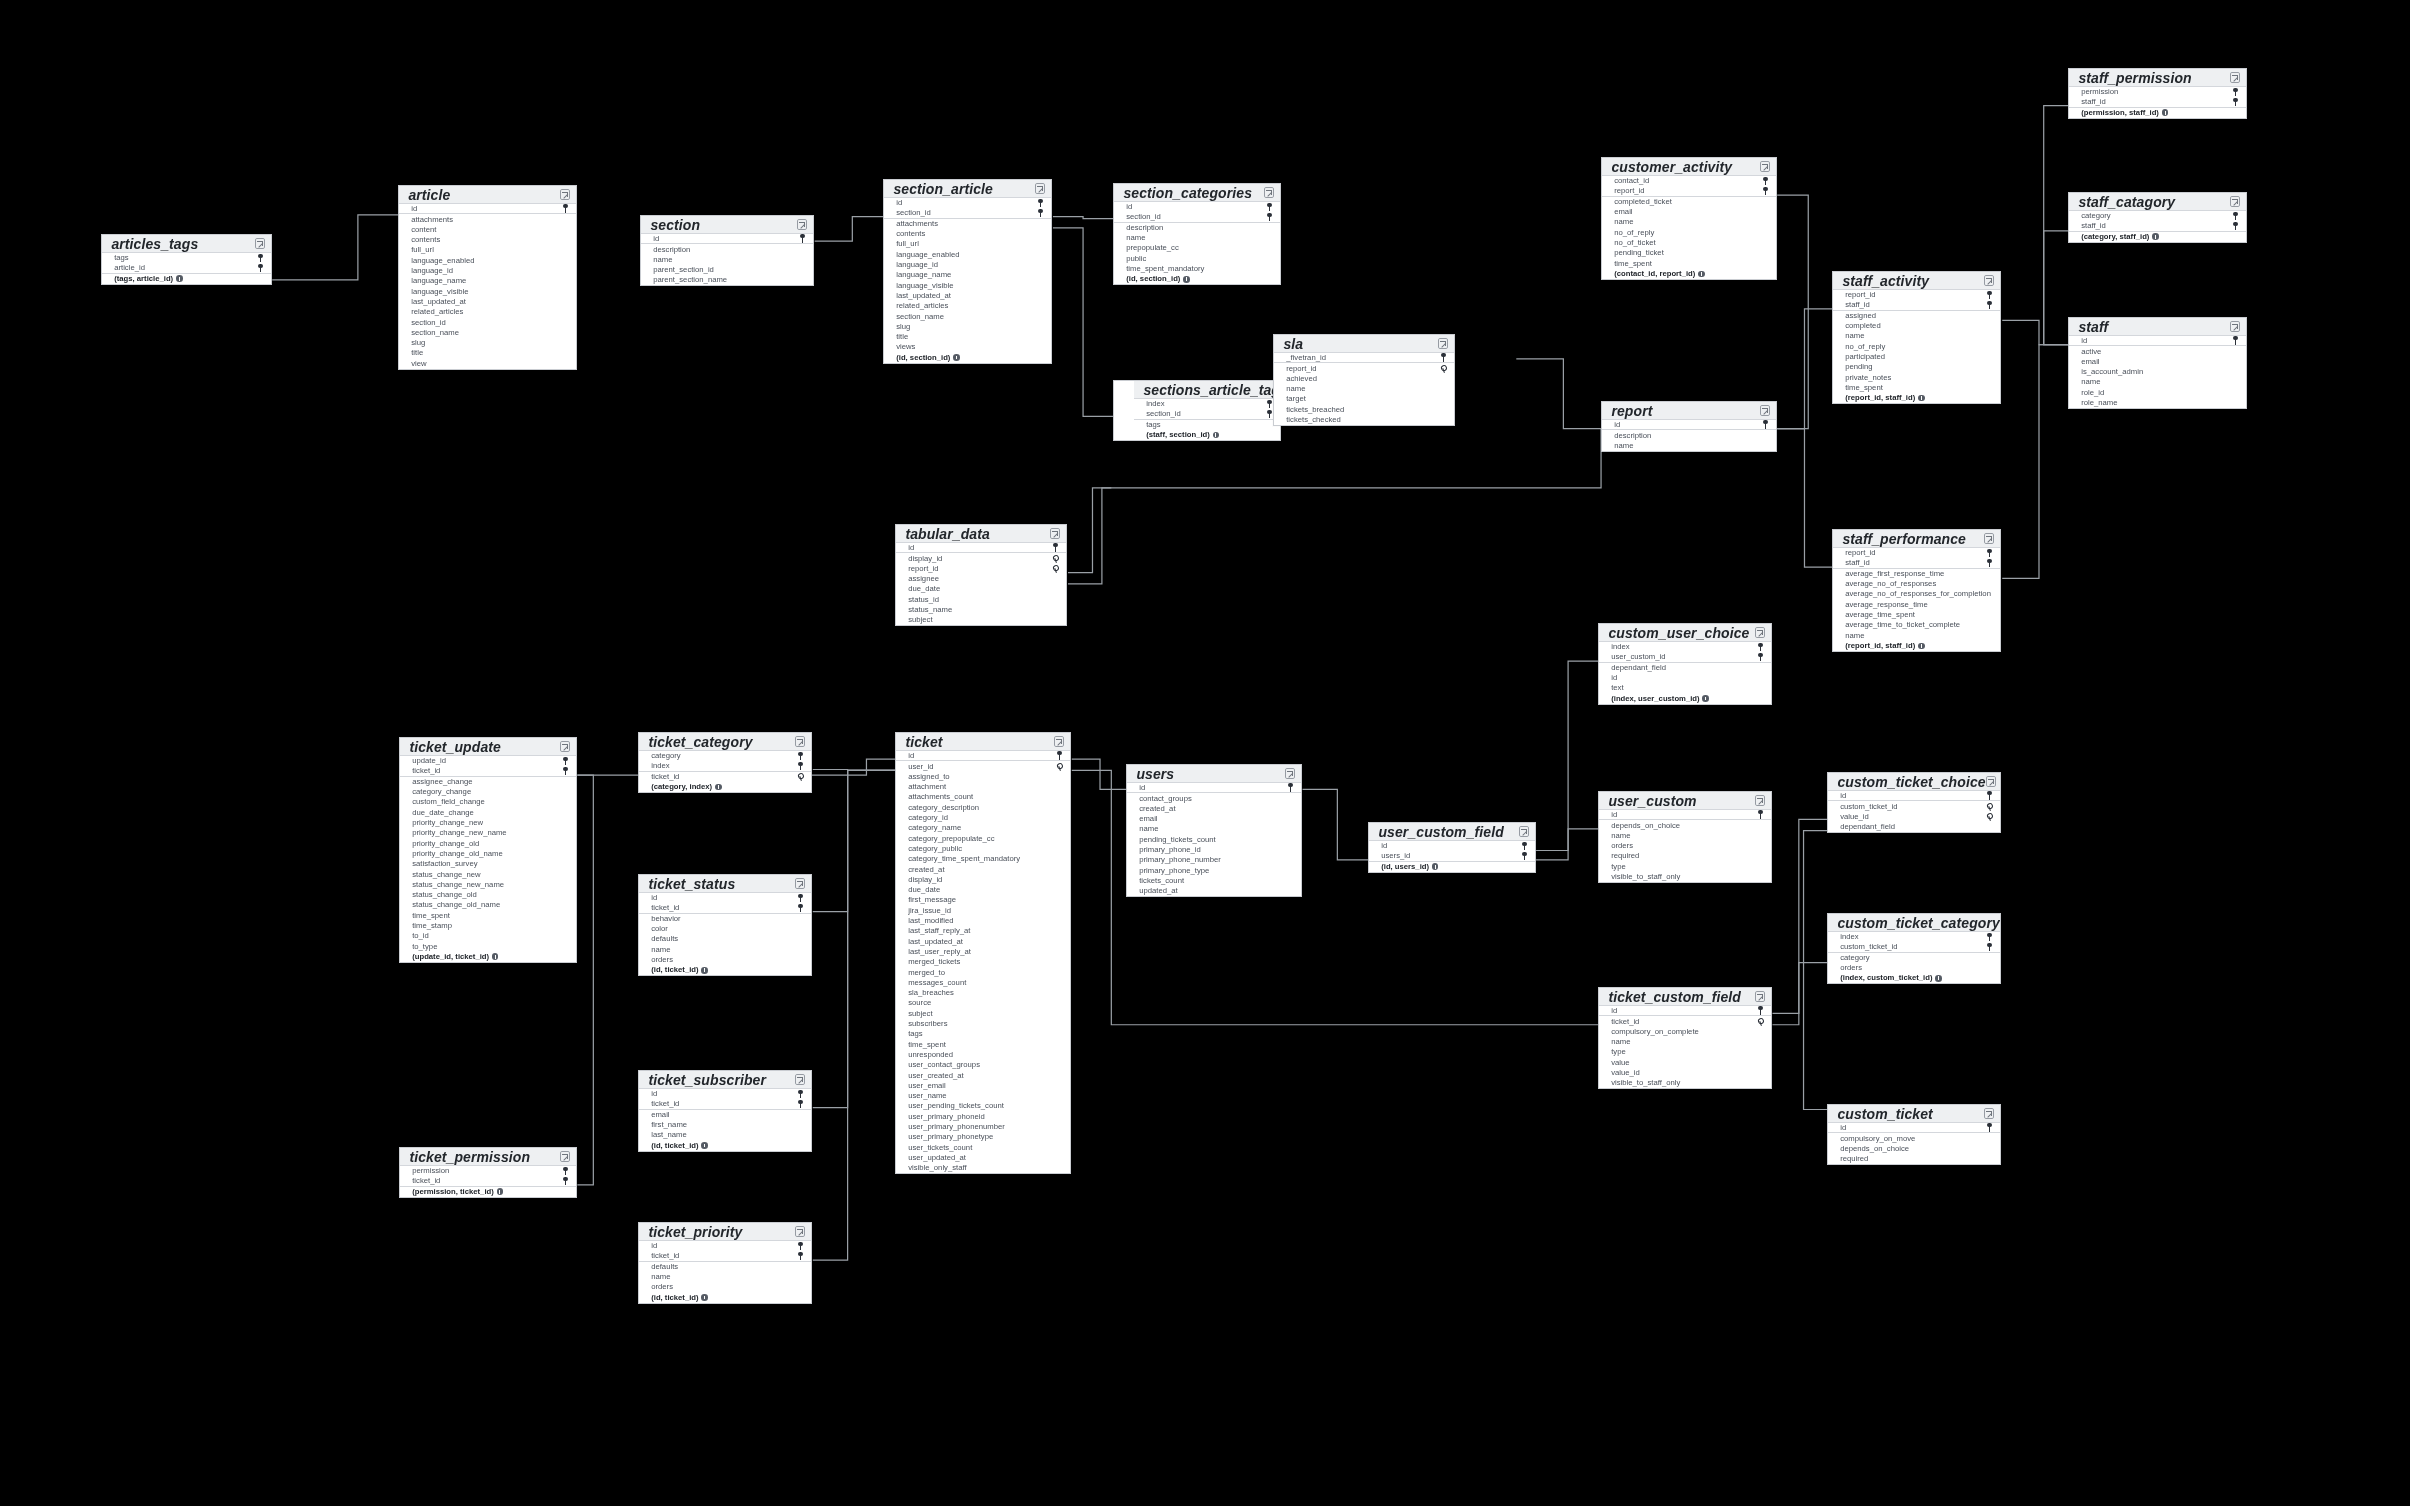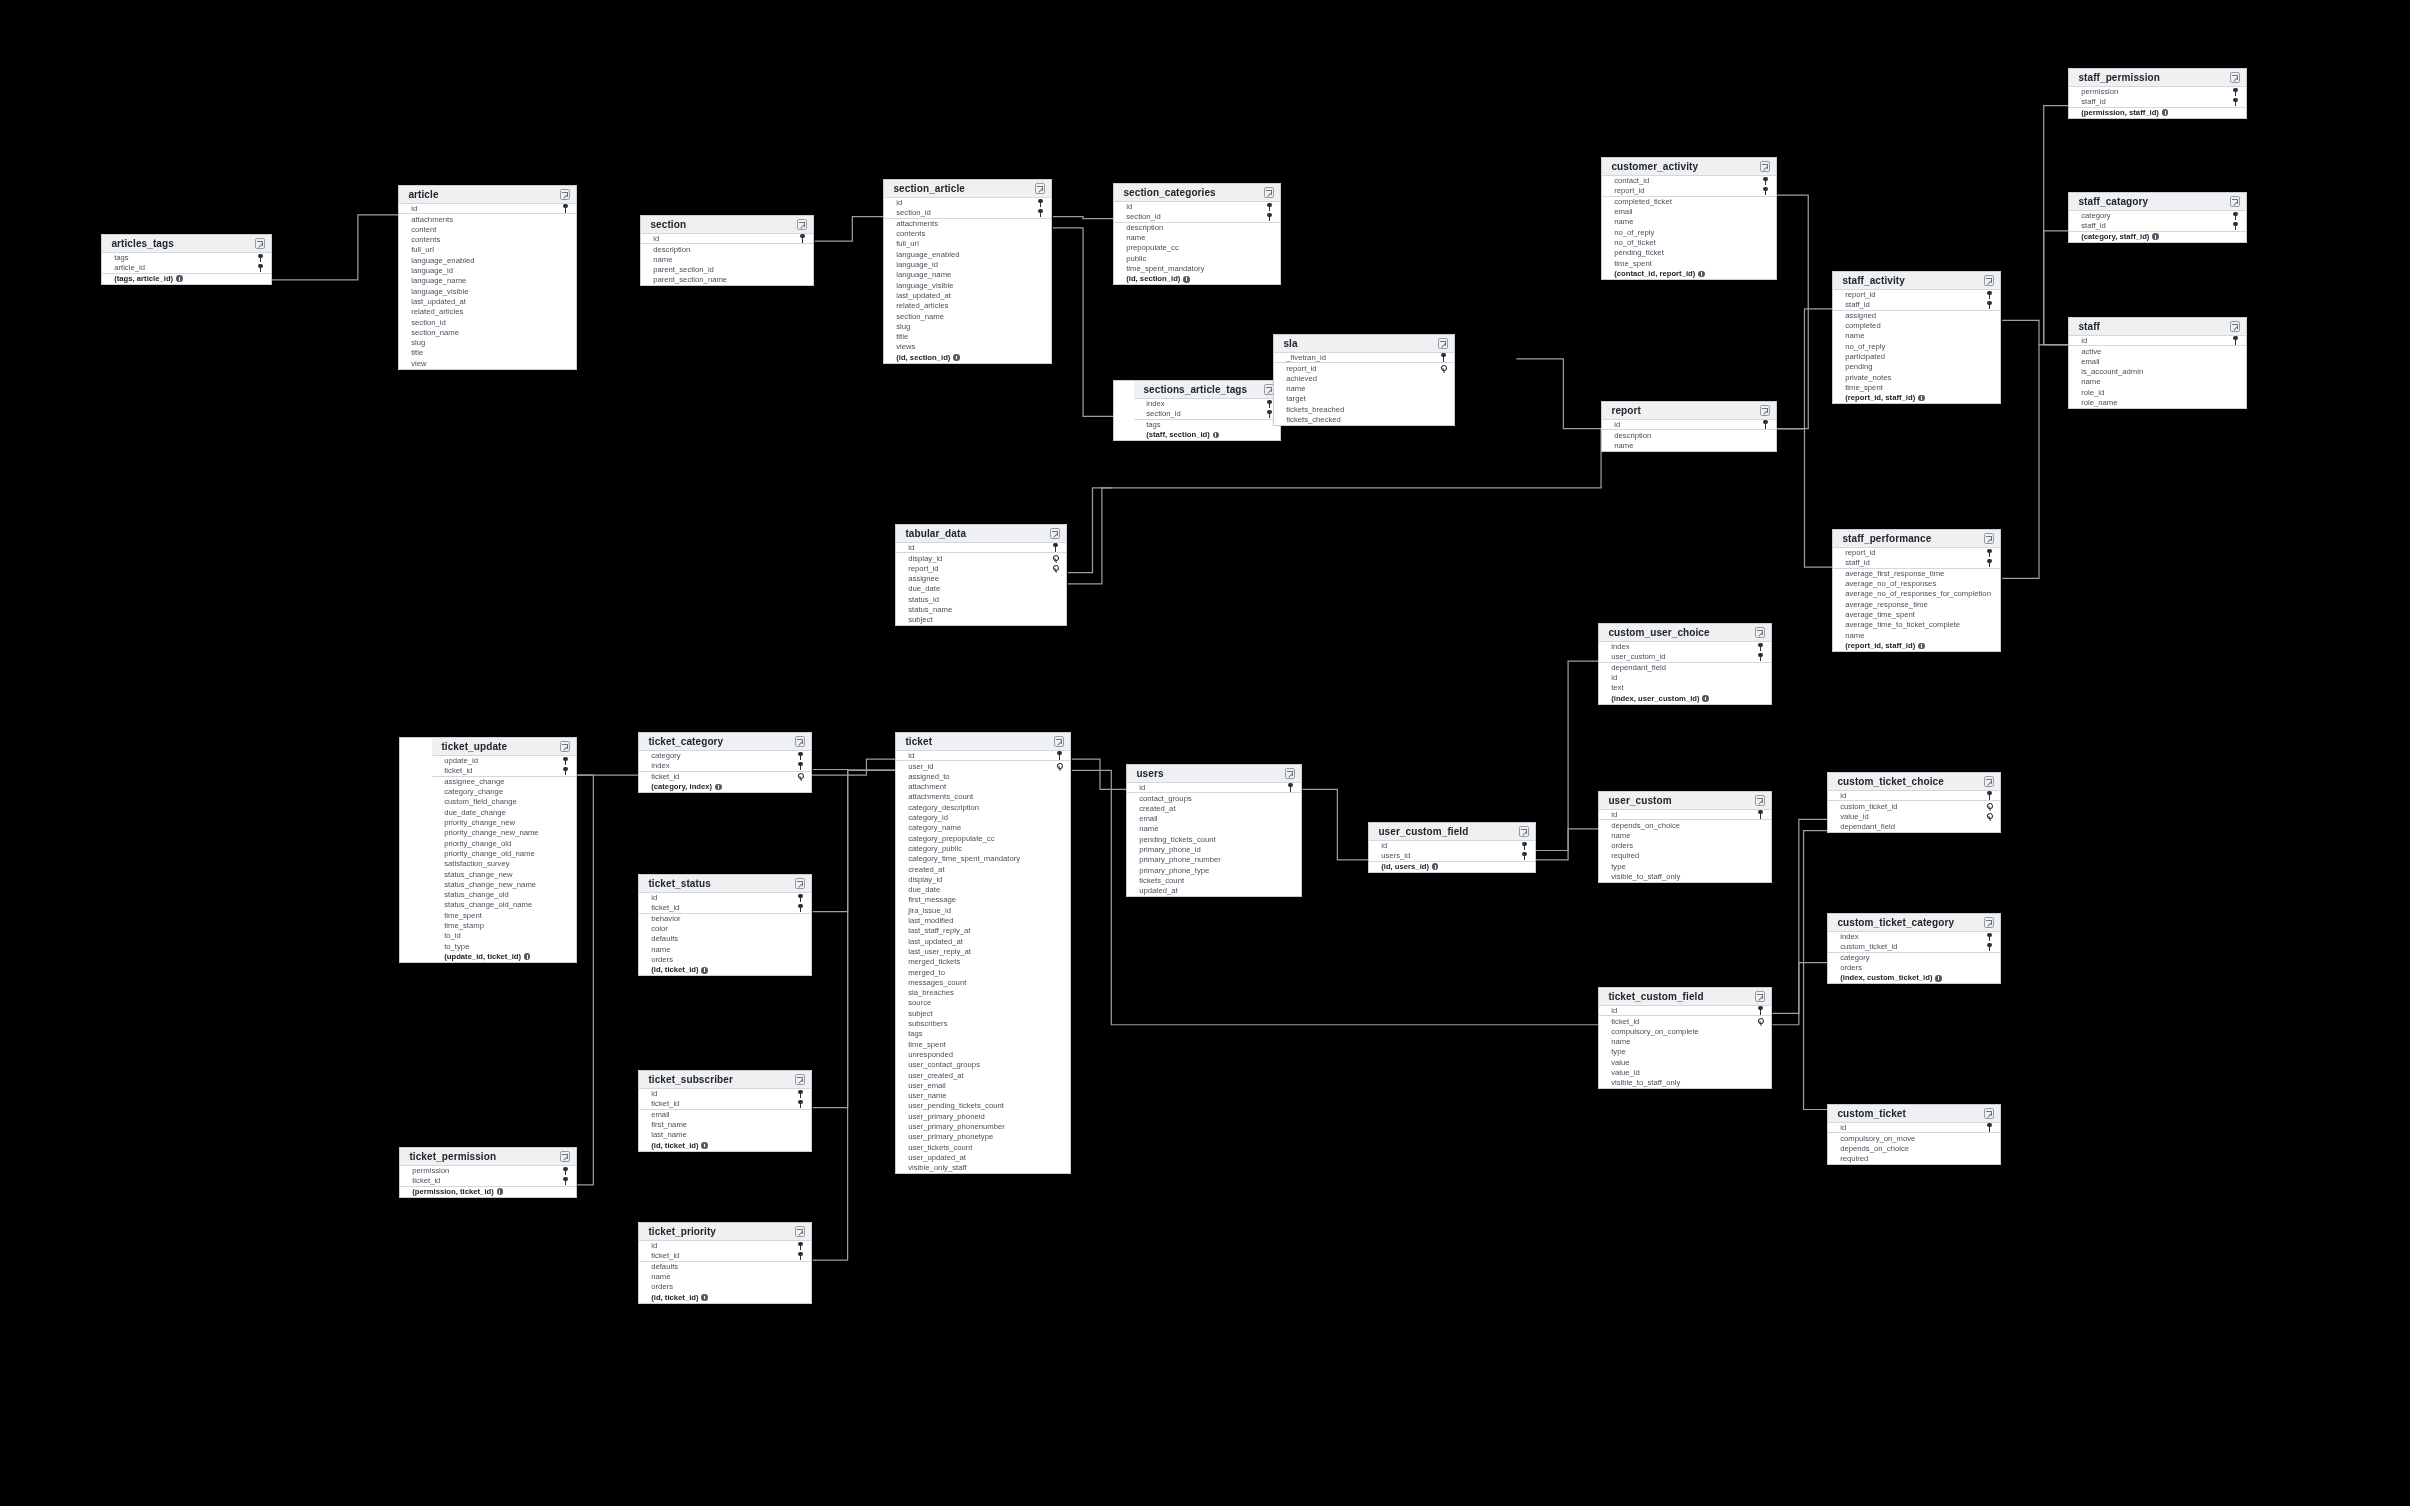--- a/index.html
+++ b/index.html
@@ -33,25 +33,26 @@
   .tbl-head {
     background: #eef0f2;
     border-bottom: 0.9px solid #d4d7dc;
     height: 18px;
     display: flex;
     align-items: center;
     padding: 0 5.6px 0 9.4px;
     justify-content: space-between;
   }
   .tbl-title {
-    font-size: 10px;
+    font-size: 14px;
     font-weight: bold;
     color: #22262b;
     letter-spacing: 0.1px;
     white-space: nowrap;
+    font-style: italic;
   }
   .expand-ico {
     width: 10.4px; height: 10.4px;
     border: 0.9px solid #878d96;
     border-radius: 1.9px;
     position: relative;
     flex: 0 0 auto;
     opacity: .85;
   }
   .expand-ico::before {
@@ -1002,21 +1003,21 @@
         <div class="row">
           <span class="nm">user_tickets_count</span>
         </div>
         <div class="row">
           <span class="nm">user_updated_at</span>
         </div>
         <div class="row">
           <span class="nm">visible_only_staff</span>
         </div>
       </div>
-      <div class="tbl" style="left: 399px; top: 737px; width: 178px; padding-left: 32px;">
+      <div class="tbl" style="left: 399px; top: 737px; width: 178px;">
         <div class="tbl-head">
           <span class="tbl-title">ticket_update</span>
           <span class="expand-ico"></span>
         </div>
         <div class="row">
           <span class="nm">update_id</span>
           <span class="key pk"></span>
         </div>
         <div class="row pk-group-end">
           <span class="nm">ticket_id</span>

